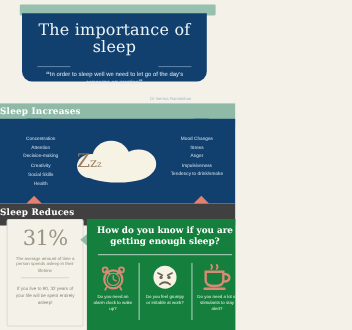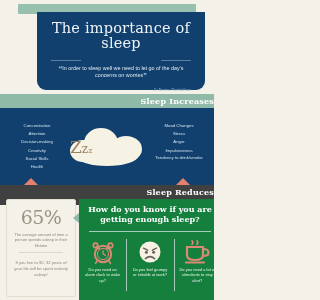--- a/index.html
+++ b/index.html
@@ -25,24 +25,24 @@
     position: absolute;
     left: 18px;
     top: 4px;
     width: 178px;
     height: 10px;
     background: #98c0ae;
     border-radius: 1px;
   }
   .header-panel {
     position: absolute;
-    left: 37px;
+    left: 20px;
     top: 12px;
     width: 168px;
-    height: 78px;
+    height: 62px;
     background: #113e६f;
     background: #11406f;
     border-bottom-left-radius: 9px;
     border-bottom-right-radius: 9px;
   }
   .title {
     position: absolute;
     left: 0;
     right: 0;
     top: 9px;
@@ -93,21 +93,21 @@
     font-size: 3.7px;
     letter-spacing: 0.1px;
   }
 
   
   .band {
     position: absolute;
     left: 0;
     width: 214px;
     height: 20px;
-    text-align: right;
+    text-align: left;
     color: #ffffff;
     font-size: 8px;
     font-weight: bold;
     line-height: 14px;
     font-family: "DejaVu Serif", serif;
     letter-spacing: 0.2px;
   }
   .band-increase { top: 94px; background: #8fbaa7; }
   .band-reduce   { top: 185px; background: #404040; }
 
@@ -334,21 +334,21 @@
     <div class="puff p3"></div>
     <div class="puff p4"></div>
     <div class="zzz"><span class="z1">Z</span><span class="z2">z</span><span class="z3">z</span></div>
   </div>
 
   <div class="band band-reduce">Sleep Reduces</div>
   <div class="band-notch notch-up-left"></div>
   <div class="band-notch notch-up-right"></div>
 
   <div class="stat-card">
-    <div class="pct">65%</div>
+    <div class="pct">31%</div>
     <div class="stat-sub">The average amount of time a person spends asleep in their lifetime</div>
     <div class="stat-rule"></div>
     <div class="stat-note">If you live to 90, 32 years of your life will be spent entirely asleep!</div>
   </div>
 
   <div class="q-tail"></div>
   <div class="q-panel">
     <div class="q-title">How do you know if you are getting enough sleep?</div>
     <div class="q-rule"></div>
     <div class="cols">

